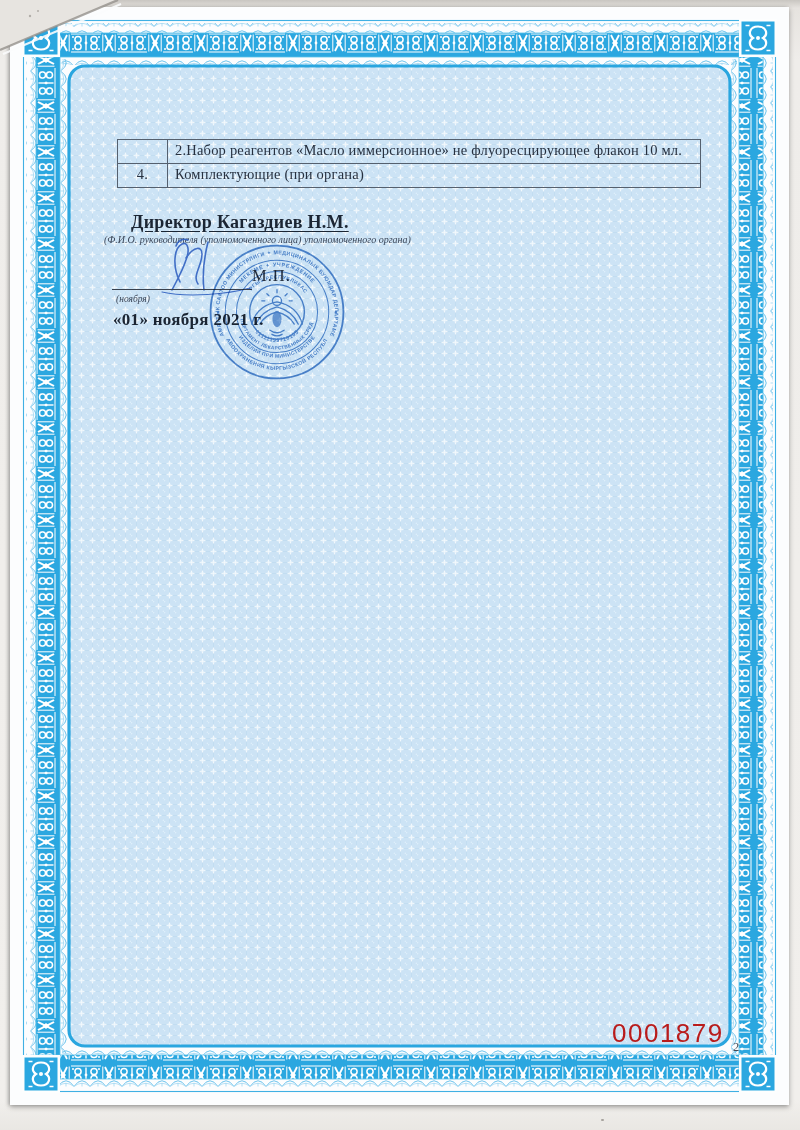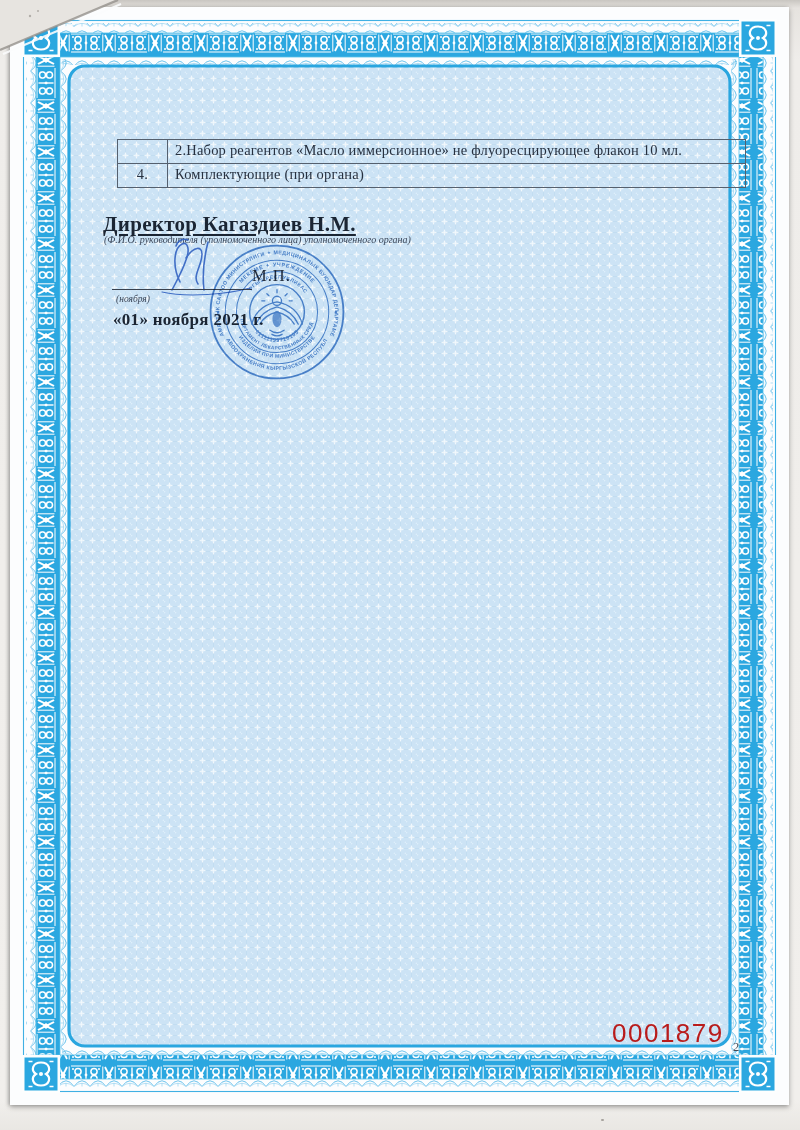--- a/index.html
+++ b/index.html
@@ -14,30 +14,30 @@
   
   .paper{
     position:absolute;left:10px;top:7px;width:779px;height:1098px;
     background:#fcfdfe;
     box-shadow:0 2px 5px rgba(40,40,40,.4), -2px 0 3px rgba(40,40,40,.18);
   }
   .frame-svg{position:absolute;left:0;top:0;width:779px;height:1098px;display:block}
 
   
   .spec-table{
-    position:absolute;left:117px;top:139px;width:629px;
+    position:absolute;left:117px;top:139px;width:584px;
     border-collapse:collapse;table-layout:fixed;
     font-family:"Liberation Serif","DejaVu Serif",serif;
     font-size:14.5px;line-height:1.3;color:#273140;letter-spacing:.2px;
   }
   .spec-table td{border:1.3px solid #55606e;vertical-align:top;background:transparent}
   .spec-table td.num{width:45px;text-align:center;padding:1px 2px 2px}
   .spec-table td.txt{padding:1px 7px 3px}
 
-  .dir-name{left:103px;top:212px;font-weight:bold;font-size:21px;color:#1b2533;
+  .dir-name{left:131px;top:212px;font-weight:bold;font-size:18px;color:#1b2533;
     text-decoration:underline;text-underline-offset:3px;letter-spacing:.3px}
   .fio{left:104px;top:234px;font-style:italic;font-size:10px;color:#3a4557}
   .sig-line{left:112px;top:289px;width:140px;border-top:1.4px solid #39414e;height:0}
   .mp{left:252px;top:266px;font-size:16.5px;color:#232d3c;letter-spacing:1px}
   .podpis{left:116px;top:294px;font-style:italic;font-size:9.5px;color:#3a4557}
   .date-line{left:113px;top:310px;font-weight:bold;font-size:17px;color:#1b2533;letter-spacing:.3px}
 
   .serial{left:612px;top:1018px;font-family:"Liberation Sans","DejaVu Sans",sans-serif;
     font-size:26px;color:#b91c1c;letter-spacing:1.5px}
   .pagenum{left:733px;top:1040px;font-size:12.5px;color:#464c55}

